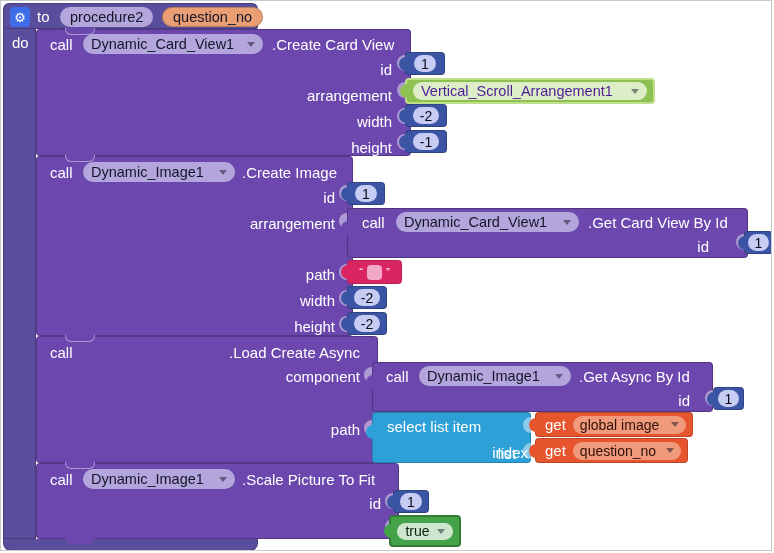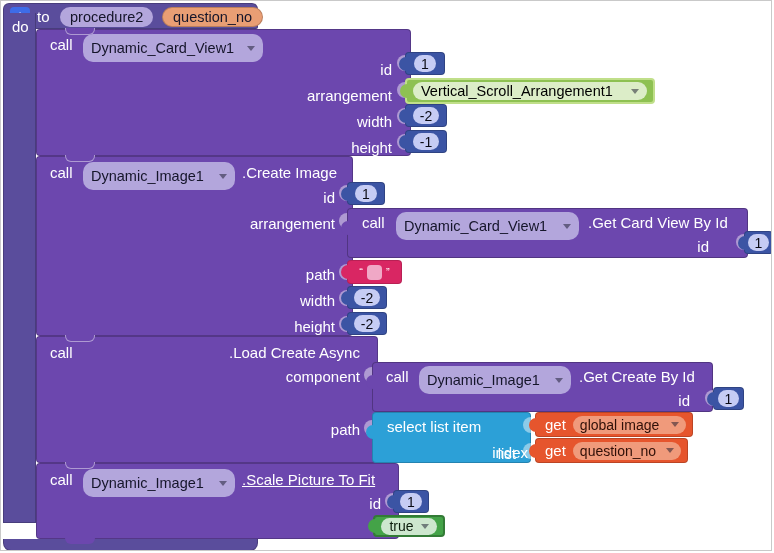--- a/index.html
+++ b/index.html
@@ -32,21 +32,21 @@
     border-radius:0 0 6px 6px;
   }
   .bump {
     position:absolute; left:28px; bottom:-6px; width:30px; height:6px;
     background:var(--call-purple);
     border-radius:0 0 6px 6px;
   }
 
   
   .pill {
-    position:absolute; height:28px; border-radius:10px; padding:0 8px;
+    position:absolute; height:20px; border-radius:10px; padding:0 8px;
     display:flex; align-items:center; justify-content:space-between;
     font-size:14.5px; color:#15152a; white-space:nowrap;
     background:var(--dd-field);
   }
   .arr {
     width:0; height:0; margin-left:7px;
     border-left:4px solid transparent; border-right:4px solid transparent;
     border-top:5px solid rgba(20,20,40,0.5);
   }
 
@@ -71,21 +71,21 @@
     background:var(--math-field); border-radius:9px; padding:0 7px;
     height:17px; display:flex; align-items:center;
     font-size:14px; color:#0a0a14;
   }
 
   .comp { background:var(--comp-green); border:2px solid var(--comp-border); justify-content:flex-start; padding:0 6px; }
   .comp .tab { background:var(--comp-green); }
   .comp .cfield {
     background:var(--comp-field); border-radius:9px; padding:0 8px;
     height:18px; display:flex; align-items:center; justify-content:space-between;
-    font-size:14.5px; color:#000000; flex:1;
+    font-size:14.5px; color:#4c1d95; flex:1;
   }
 
   .logic { background:var(--logic-green); border:2px solid var(--logic-border); padding:0 5px; }
   .logic .tab { background:var(--logic-green); }
   .logic .cfield {
     background:var(--logic-field); border-radius:9px; padding:0 8px;
     height:17px; display:flex; align-items:center;
     font-size:14px; color:#0c1d0c;
   }
 
@@ -129,32 +129,33 @@
 <body>
 
 <div id="workspace">
 
   <div class="blk proc" style="left:2px;top:2px;width:255px;height:26px;border-radius:6px 6px 2px 0;">
     <span class="gear">⚙</span>
     <span class="kw" style="left:33px;top:4px;">to</span>
     <span class="hpill" style="left:56px;background:var(--dd-field);">procedure2</span>
     <span class="hpill" style="left:158px;background:var(--param-field);border:1px solid rgba(0,0,0,0.2);">question_no</span>
   </div>
-  <div class="blk proc" style="left:2px;top:12px;width:33px;height:510px;border-radius:0 0 0 0;border-top:none;">
+  <div class="blk proc" style="left:2px;top:28px;width:33px;height:510px;border-radius:0 0 0 0;border-top:none;">
     <span class="kw" style="left:8px;top:5px;">do</span>
   </div>
   <div class="blk proc" style="left:2px;top:538px;width:255px;height:12px;border-radius:0 0 8px 8px;border-top:none;"></div>
 
   <div class="blk" style="left:35px;top:28px;width:375px;height:127px;">
     <span class="notch"></span>
     <span class="kw" style="left:13px;top:6px;">call</span>
     <span class="pill" style="left:46px;top:4px;width:180px;">
         <span>Dynamic_Card_View1</span>
         <i class="arr"></i>
       </span>
+    <span class="kw" style="left:235px;top:6px;">.Create Card View</span>
     <span class="lbl" style="right:18px;top:31px;width:200px;">id</span>
     <span class="lbl" style="right:18px;top:57px;width:200px;">arrangement</span>
     <span class="lbl" style="right:18px;top:83px;width:200px;">width</span>
     <span class="lbl" style="right:18px;top:109px;width:200px;">height</span>
   </div>
   <span class="socket" style="left:396px;top:54px;"></span>
   <div class="val num" style="left:404px;top:51px;width:40px;height:23px;">
       <span class="tab"></span>
       <span class="field">1</span>
     </div>
@@ -240,21 +241,21 @@
     <span class="lbl" style="right:17px;top:84px;width:200px;">path</span>
   </div>
   <span class="socket" style="left:363px;top:366px;"></span>
   <div class="val nested" style="left:371px;top:361px;width:341px;height:50px;justify-content:flex-start;">
     <span class="tab" style="top:12px;transform:none;"></span>
     <span class="kw" style="left:13px;top:5px;">call</span>
     <span class="pill" style="left:46px;top:3px;width:152px;">
         <span>Dynamic_Image1</span>
         <i class="arr"></i>
       </span>
-    <span class="kw" style="left:206px;top:5px;">.Get Create By Id</span>
+    <span class="kw" style="left:206px;top:5px;">.Get Async By Id</span>
     <span class="lbl" style="right:22px;top:29px;width:120px;">id</span>
   </div>
   <span class="socket" style="left:704px;top:389px;"></span>
   <div class="val num" style="left:712px;top:386px;width:31px;height:23px;">
       <span class="tab"></span>
       <span class="field">1</span>
     </div>
 
   <span class="socket" style="left:363px;top:419px;"></span>
   <div class="val selectblk" style="left:371px;top:411px;width:159px;height:51px;">
@@ -283,30 +284,30 @@
     </div>
 
   <div class="blk" style="left:35px;top:462px;width:363px;height:76px;">
     <span class="notch"></span>
     <span class="bump"></span>
     <span class="kw" style="left:13px;top:7px;">call</span>
     <span class="pill" style="left:46px;top:5px;width:152px;">
         <span>Dynamic_Image1</span>
         <i class="arr"></i>
       </span>
-    <span class="kw" style="left:205px;top:7px;text-decoration:underline;">.Scale Picture To Fit</span>
+    <span class="kw" style="left:205px;top:7px;">.Scale Picture To Fit</span>
     <span class="lbl" style="right:17px;top:31px;width:200px;">id</span>
   </div>
   <span class="socket" style="left:384px;top:492px;"></span>
   <div class="val num" style="left:392px;top:489px;width:36px;height:23px;">
       <span class="tab"></span>
       <span class="field">1</span>
     </div>
   <span class="socket" style="left:384px;top:518px;"></span>
-  <div class="val logic" style="left:372px;top:514px;width:72px;height:22px;">
+  <div class="val logic" style="left:388px;top:514px;width:72px;height:32px;">
       <span class="tab"></span>
       <span class="cfield">
         <span>true</span>
         <i class="arr"></i>
       </span>
     </div>
 
 </div>
 
 </body></html>

